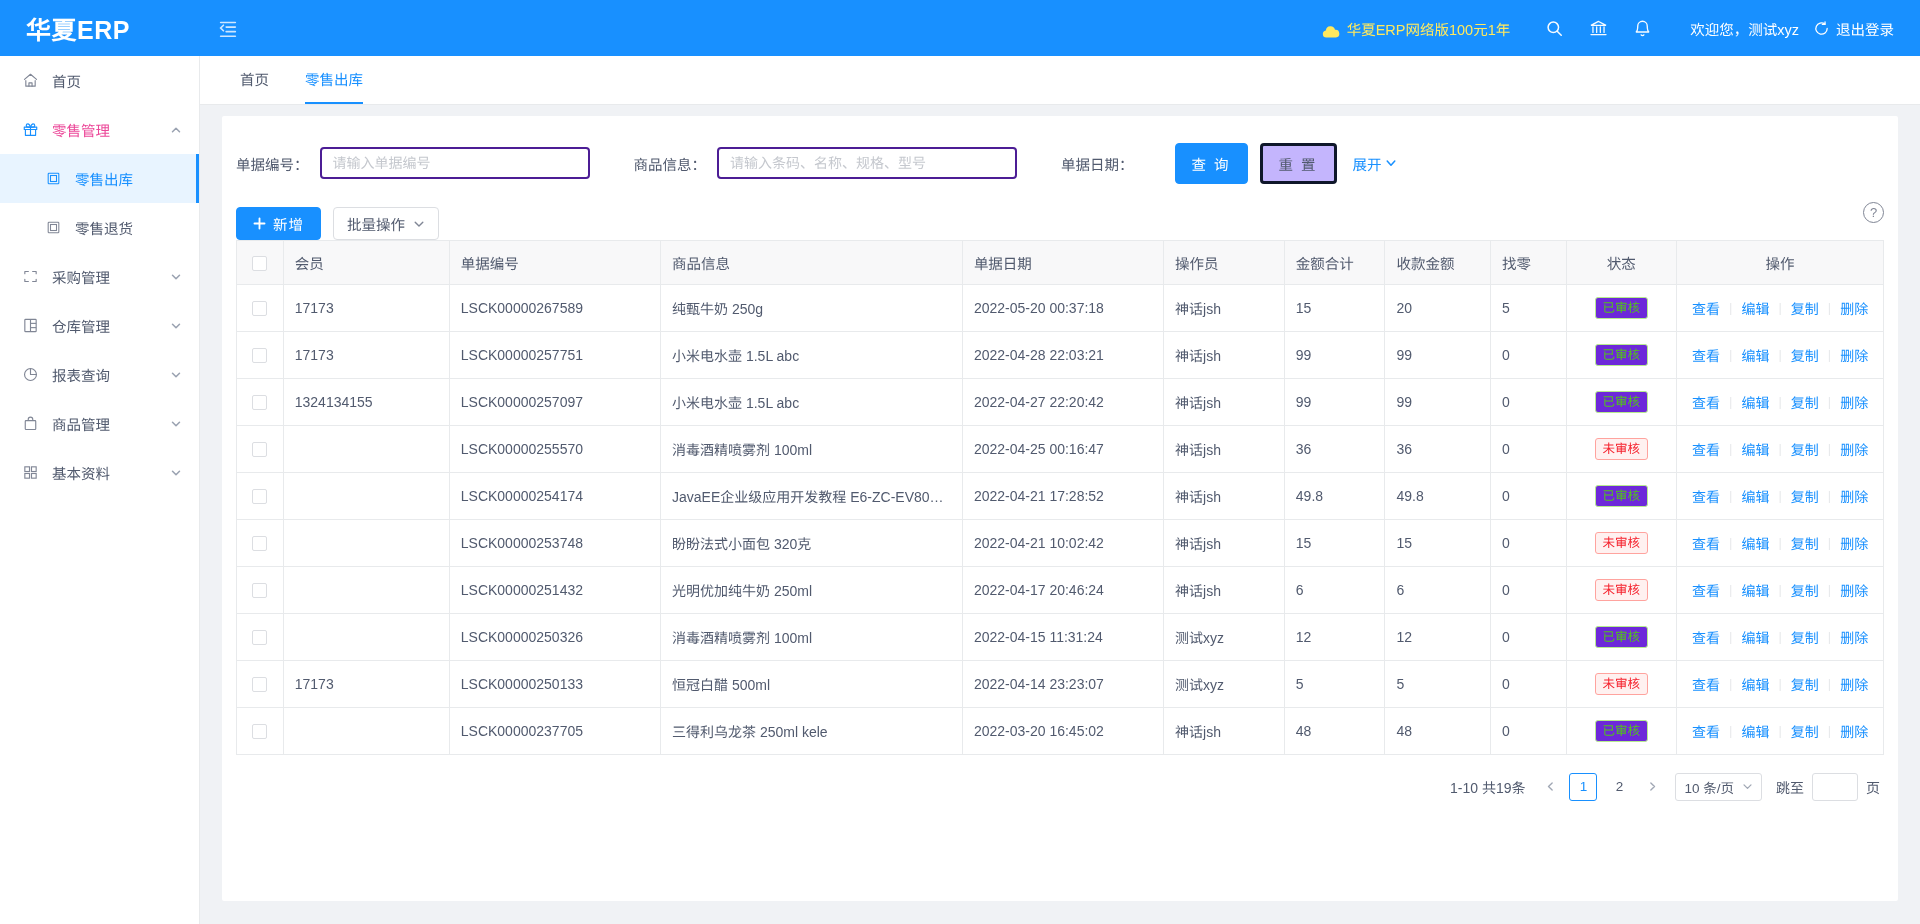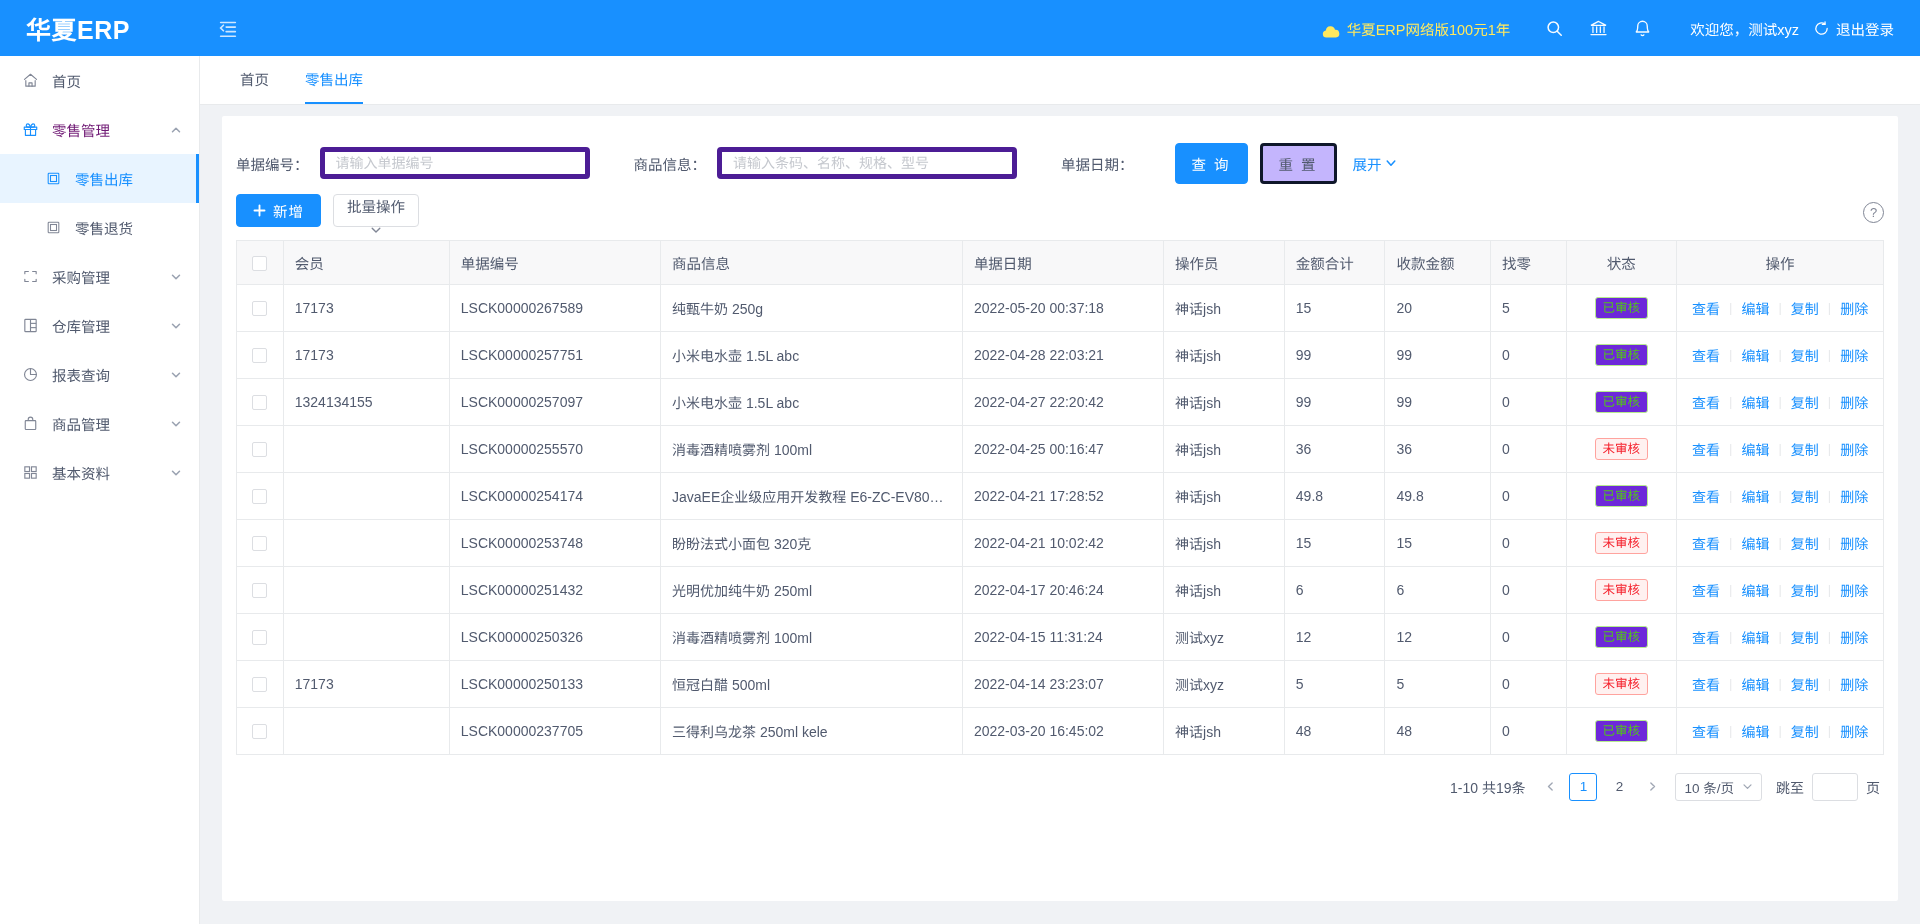--- a/index.html
+++ b/index.html
@@ -56,21 +56,21 @@
     cursor: pointer; position: relative; white-space: nowrap;
   }
   .menu-item .mi-icon {
     width: 21px; display: flex; align-items: center; justify-content: flex-start;
     flex: 0 0 21px; color: #808695;
   }
   .menu-item .mi-label { flex: 1 1 auto; margin-left: 9px; }
   .menu-item .mi-arrow {
     flex: 0 0 auto; color: #9aa2b1; display: flex; align-items: center;
   }
-  .menu-item.active-parent { color: #701a75; }
+  .menu-item.active-parent { color: #ec4899; }
   .menu-item.active-parent .mi-icon { color: #1890ff; }
   .submenu-item {
     height: 49px; display: flex; align-items: center;
     padding: 0 17px 0 46px; font-size: 14.5px; color: #515a6e;
     cursor: pointer; position: relative; white-space: nowrap;
   }
   .submenu-item .mi-icon { color: #808695; flex: 0 0 20px; display:flex; }
   .submenu-item .mi-label { margin-left: 9px; }
   .submenu-item.selected {
     background: #e8f4ff; color: #1890ff;
@@ -109,21 +109,21 @@
   
   .filters {
     display: flex; align-items: center; padding: 22px 0 0 14px;
     height: 72px;
   }
   .f-label {
     font-size: 14.5px; color: #515a6e; white-space: nowrap;
     margin-right: 11px;
   }
   .f-input {
-    height: 32px; border: 5px solid #4c1d95; border-radius: 4px;
+    height: 32px; border: 2px solid #4c1d95; border-radius: 4px;
     background: #fff; font-size: 14px; color: #c5c8ce;
     padding: 0 11px; display: flex; align-items: center;
     font-family: inherit;
   }
   .f-input::placeholder { color: #c5c8ce; }
   .w1 { width: 270px; }
   .w2 { width: 300px; }
   .daterange {
     width: 295px; height: 32px; border: 1px solid #dcdee2; border-radius: 4px;
     display: flex; align-items: center; background: #fff;
@@ -148,35 +148,34 @@
     background: #c4b5fd; color: #515a6e; border: 3px solid #0f172a;
     padding: 0 16px;
   }
   .expand-link {
     font-size: 14.5px; color: #1890ff; cursor: pointer;
     display: inline-flex; align-items: center; gap: 3px; margin-left: 16px;
   }
 
   
   .actions {
-    display: flex; align-items: flex-start; padding: 6px 0 0 14px;
+    display: flex; align-items: flex-end; padding: 6px 0 0 14px;
     height: 52px; position: relative;
   }
   .btn-add {
     background: #1890ff; color: #fff; border: 1px solid #1890ff;
     height: 33px; border-radius: 4px; padding: 0 16px; font-size: 14.5px;
     display: inline-flex; align-items: center; gap: 7px; cursor: pointer;
     letter-spacing: 1px;
   }
   .btn-batch {
     background: #fff; color: #515a6e; border: 1px solid #dcdee2;
     height: 33px; border-radius: 4px; padding: 0 13px; font-size: 14.5px;
     display: inline-flex; align-items: center; gap: 8px; cursor: pointer;
     margin-left: 12px;
-    flex-direction: column;
   }
   .help-icon {
     position: absolute; right: 14px; top: 14px;
     width: 21px; height: 21px; border-radius: 50%;
     border: 1.4px solid #808695; color: #808695;
     display: flex; align-items: center; justify-content: center;
     font-size: 13px; cursor: pointer;
   }
 
   

